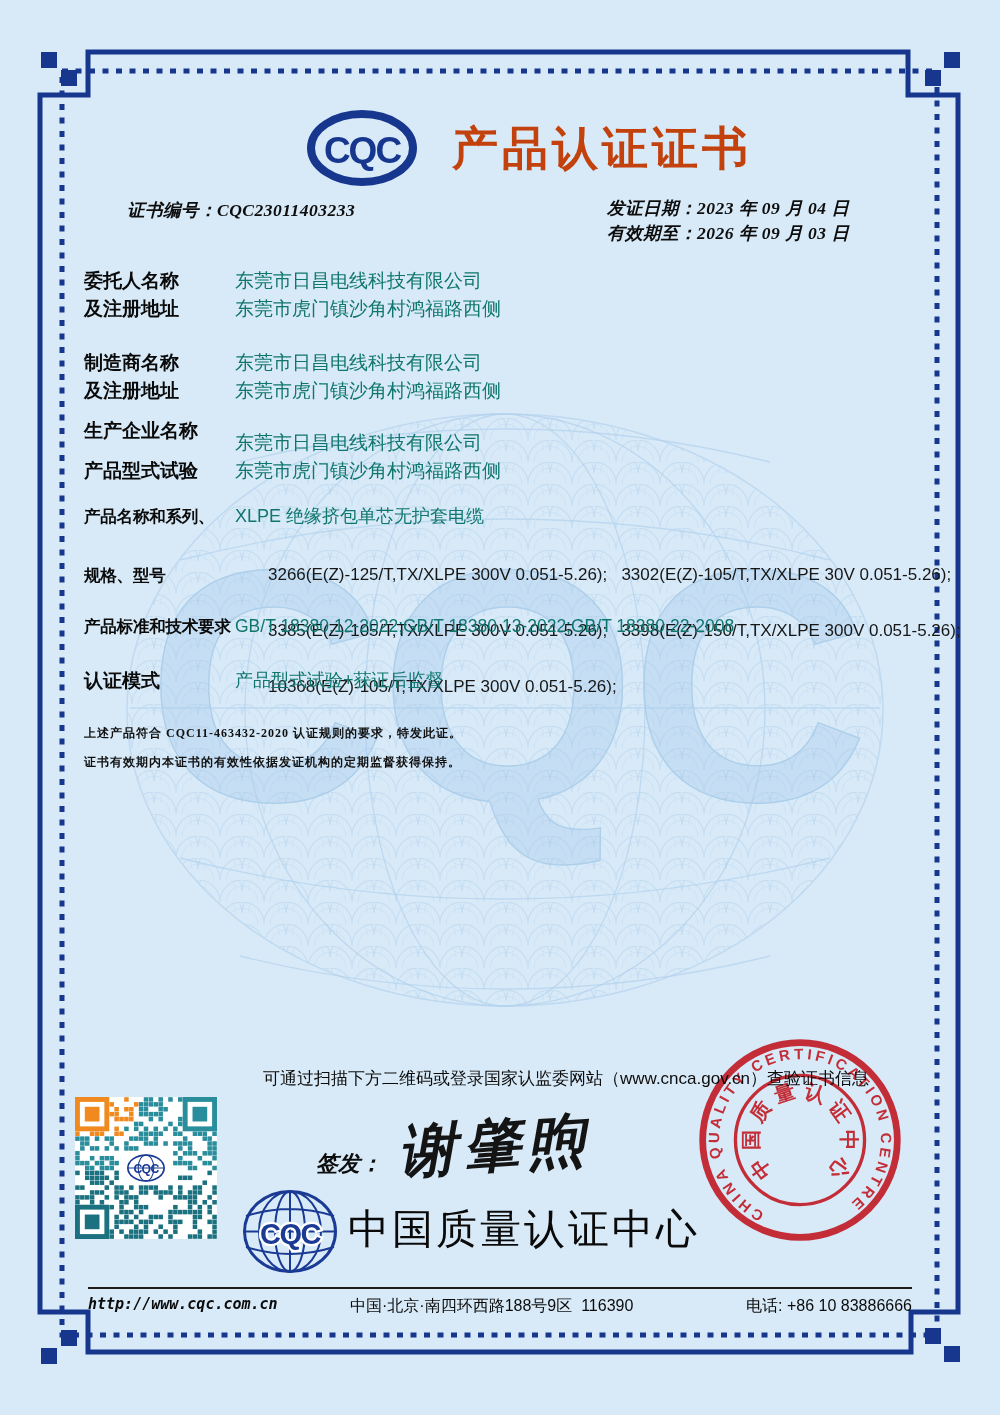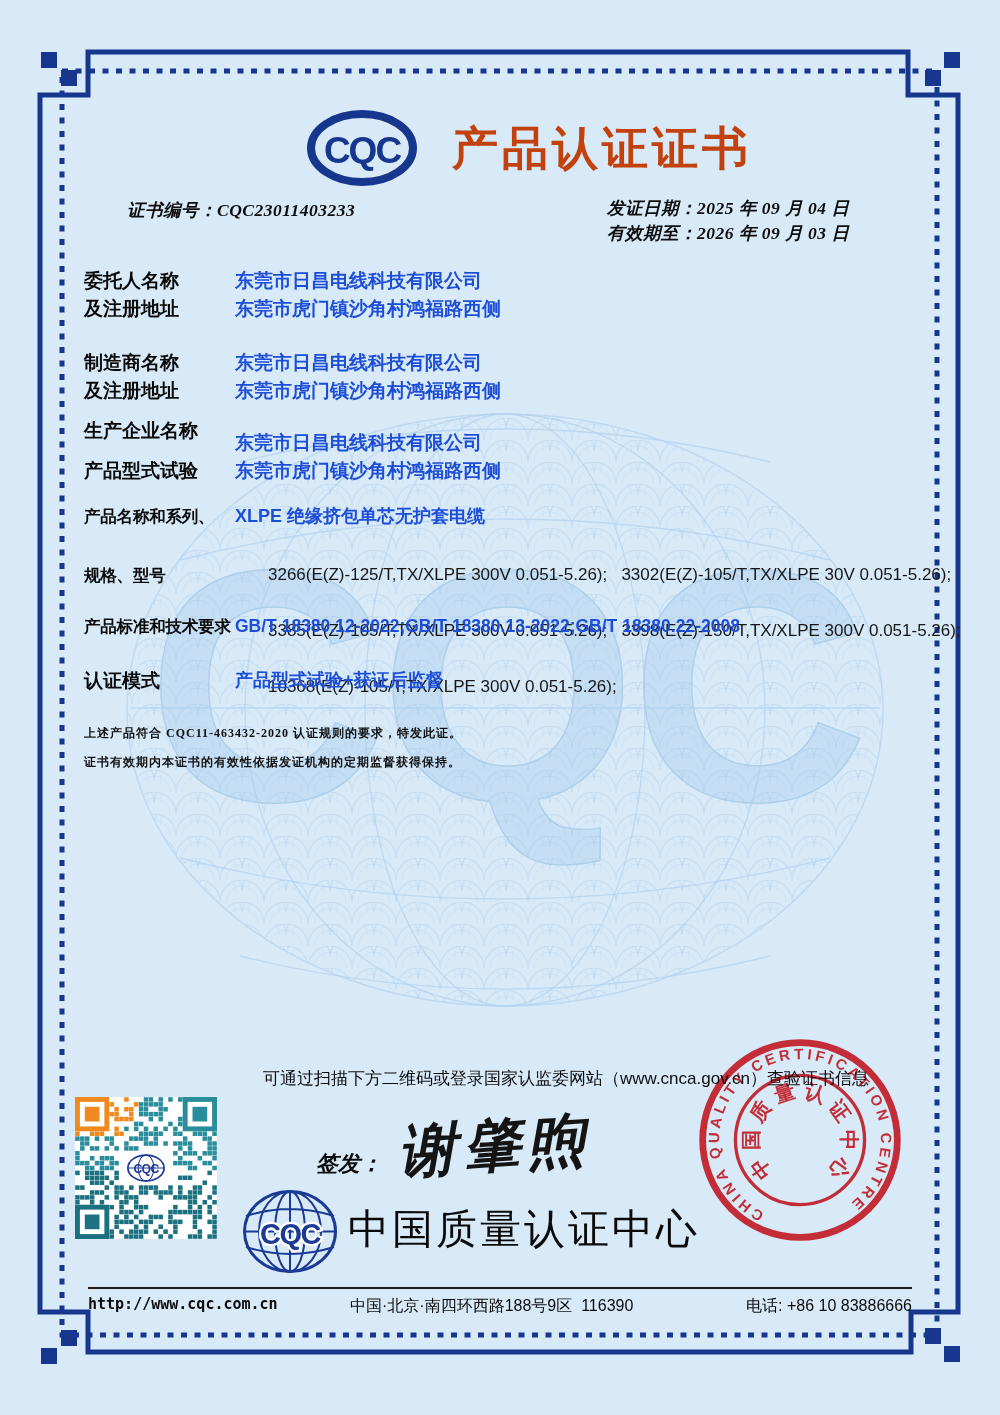--- a/index.html
+++ b/index.html
@@ -35,21 +35,21 @@
     left:452px;top:118px;
     font-size:46px;font-weight:900;letter-spacing:4px;
     color:#c2410c;
   }
   .kai{font-family:"Liberation Serif",serif;font-weight:700;font-style:italic;}
   .certno{left:127px;top:198px;font-size:17.5px;letter-spacing:.5px;}
   .dates{left:607px;top:196px;font-size:17.5px;line-height:25px;letter-spacing:.5px;}
 
   
   .flabel{left:84px;font-size:19px;font-weight:700;color:#0a0a0a;white-space:pre;}
-  .fvalue{left:235px;font-size:19px;color:#1d4ed8;white-space:pre;font-weight:bold;}
+  .fvalue{left:235px;font-size:19px;color:#0f766e;white-space:pre;}
   .flabel.small{font-size:16.5px;letter-spacing:-.2px;}
   .models{left:235px;top:529px;font-size:17px;line-height:18.6px;white-space:pre;color:#161616;margin-left:33px;}
   .pname{left:235px;top:504px;font-size:18px;}
   .stdval{font-size:17.5px;}
   .modeval{font-size:18px;}
 
   .statement{left:84px;top:719px;font-family:"Liberation Serif",serif;
     font-size:12px;font-weight:600;line-height:28.5px;letter-spacing:1px;color:#101010;}
 
   .verify{left:263px;top:1067px;font-size:17px;color:#0c0c0c;}
@@ -63,21 +63,21 @@
     transform:rotate(-4deg);
   }
   .orgname{left:348px;top:1202px;font-size:41px;letter-spacing:3px;font-weight:500;color:#0a0a0a;white-space:pre;}
 
   
   .seal{left:694px;top:1034px;mix-blend-mode:multiply;opacity:.93;}
   .seal text{fill:var(--seal-red);}
 
   
   .footer-rule{left:88px;top:1287px;width:824px;height:2px;background:#1c1c1c;}
-  .footer-url{left:88px;top:1295px;font-family:"DejaVu Sans Mono",monospace;font-size:15px;font-weight:700;color:#0b0b0b;}
+  .footer-url{left:88px;top:1295px;font-family:"DejaVu Sans Mono",monospace;font-size:15px;font-weight:700;color:#0b0b0b;font-style:italic;}
   .footer-address{left:350px;top:1296px;font-size:16px;color:#0b0b0b;white-space:pre;}
   .footer-phone{right:88px;top:1296px;font-size:16px;color:#0b0b0b;white-space:pre;position:absolute;}
 </style>
 </head>
 <body>
 
 <div class="page">
 
   <svg class="layer-svg wm" width="1000" height="1415" viewBox="0 0 1000 1415">
     <defs>
@@ -109,21 +109,21 @@
   </svg>
 
   <svg class="abs" style="left:303px;top:106px;" width="118" height="84" viewBox="0 0 118 84">
     <ellipse cx="59" cy="42" rx="51" ry="34" fill="none" stroke="#17378f" stroke-width="8"></ellipse>
     <text x="59" y="44" text-anchor="middle" dominant-baseline="central" font-family="Liberation Sans, sans-serif" font-size="37" font-weight="800" letter-spacing="-2" fill="#17378f">CQC</text>
   </svg>
   <div class="abs title">产品认证证书</div>
 
   <div class="abs certno kai"><span>证书编号：</span><span>CQC23011403233</span></div>
   <div class="abs dates kai">
-    <div><span>发证日期：</span><span>2025 年 09 月 04 日</span></div>
+    <div><span>发证日期：</span><span>2023 年 09 月 04 日</span></div>
     <div><span>有效期至：</span><span>2026 年 09 月 03 日</span></div>
   </div>
 
   <div class="abs flabel" style="top:268px;">委托人名称</div>
   <div class="abs fvalue" style="top:268px;">东莞市日昌电线科技有限公司</div>
   <div class="abs flabel" style="top:296px;">及注册地址</div>
   <div class="abs fvalue" style="top:296px;">东莞市虎门镇沙角村鸿福路西侧</div>
 
   <div class="abs flabel" style="top:350px;">制造商名称</div>
   <div class="abs fvalue" style="top:350px;">东莞市日昌电线科技有限公司</div>

